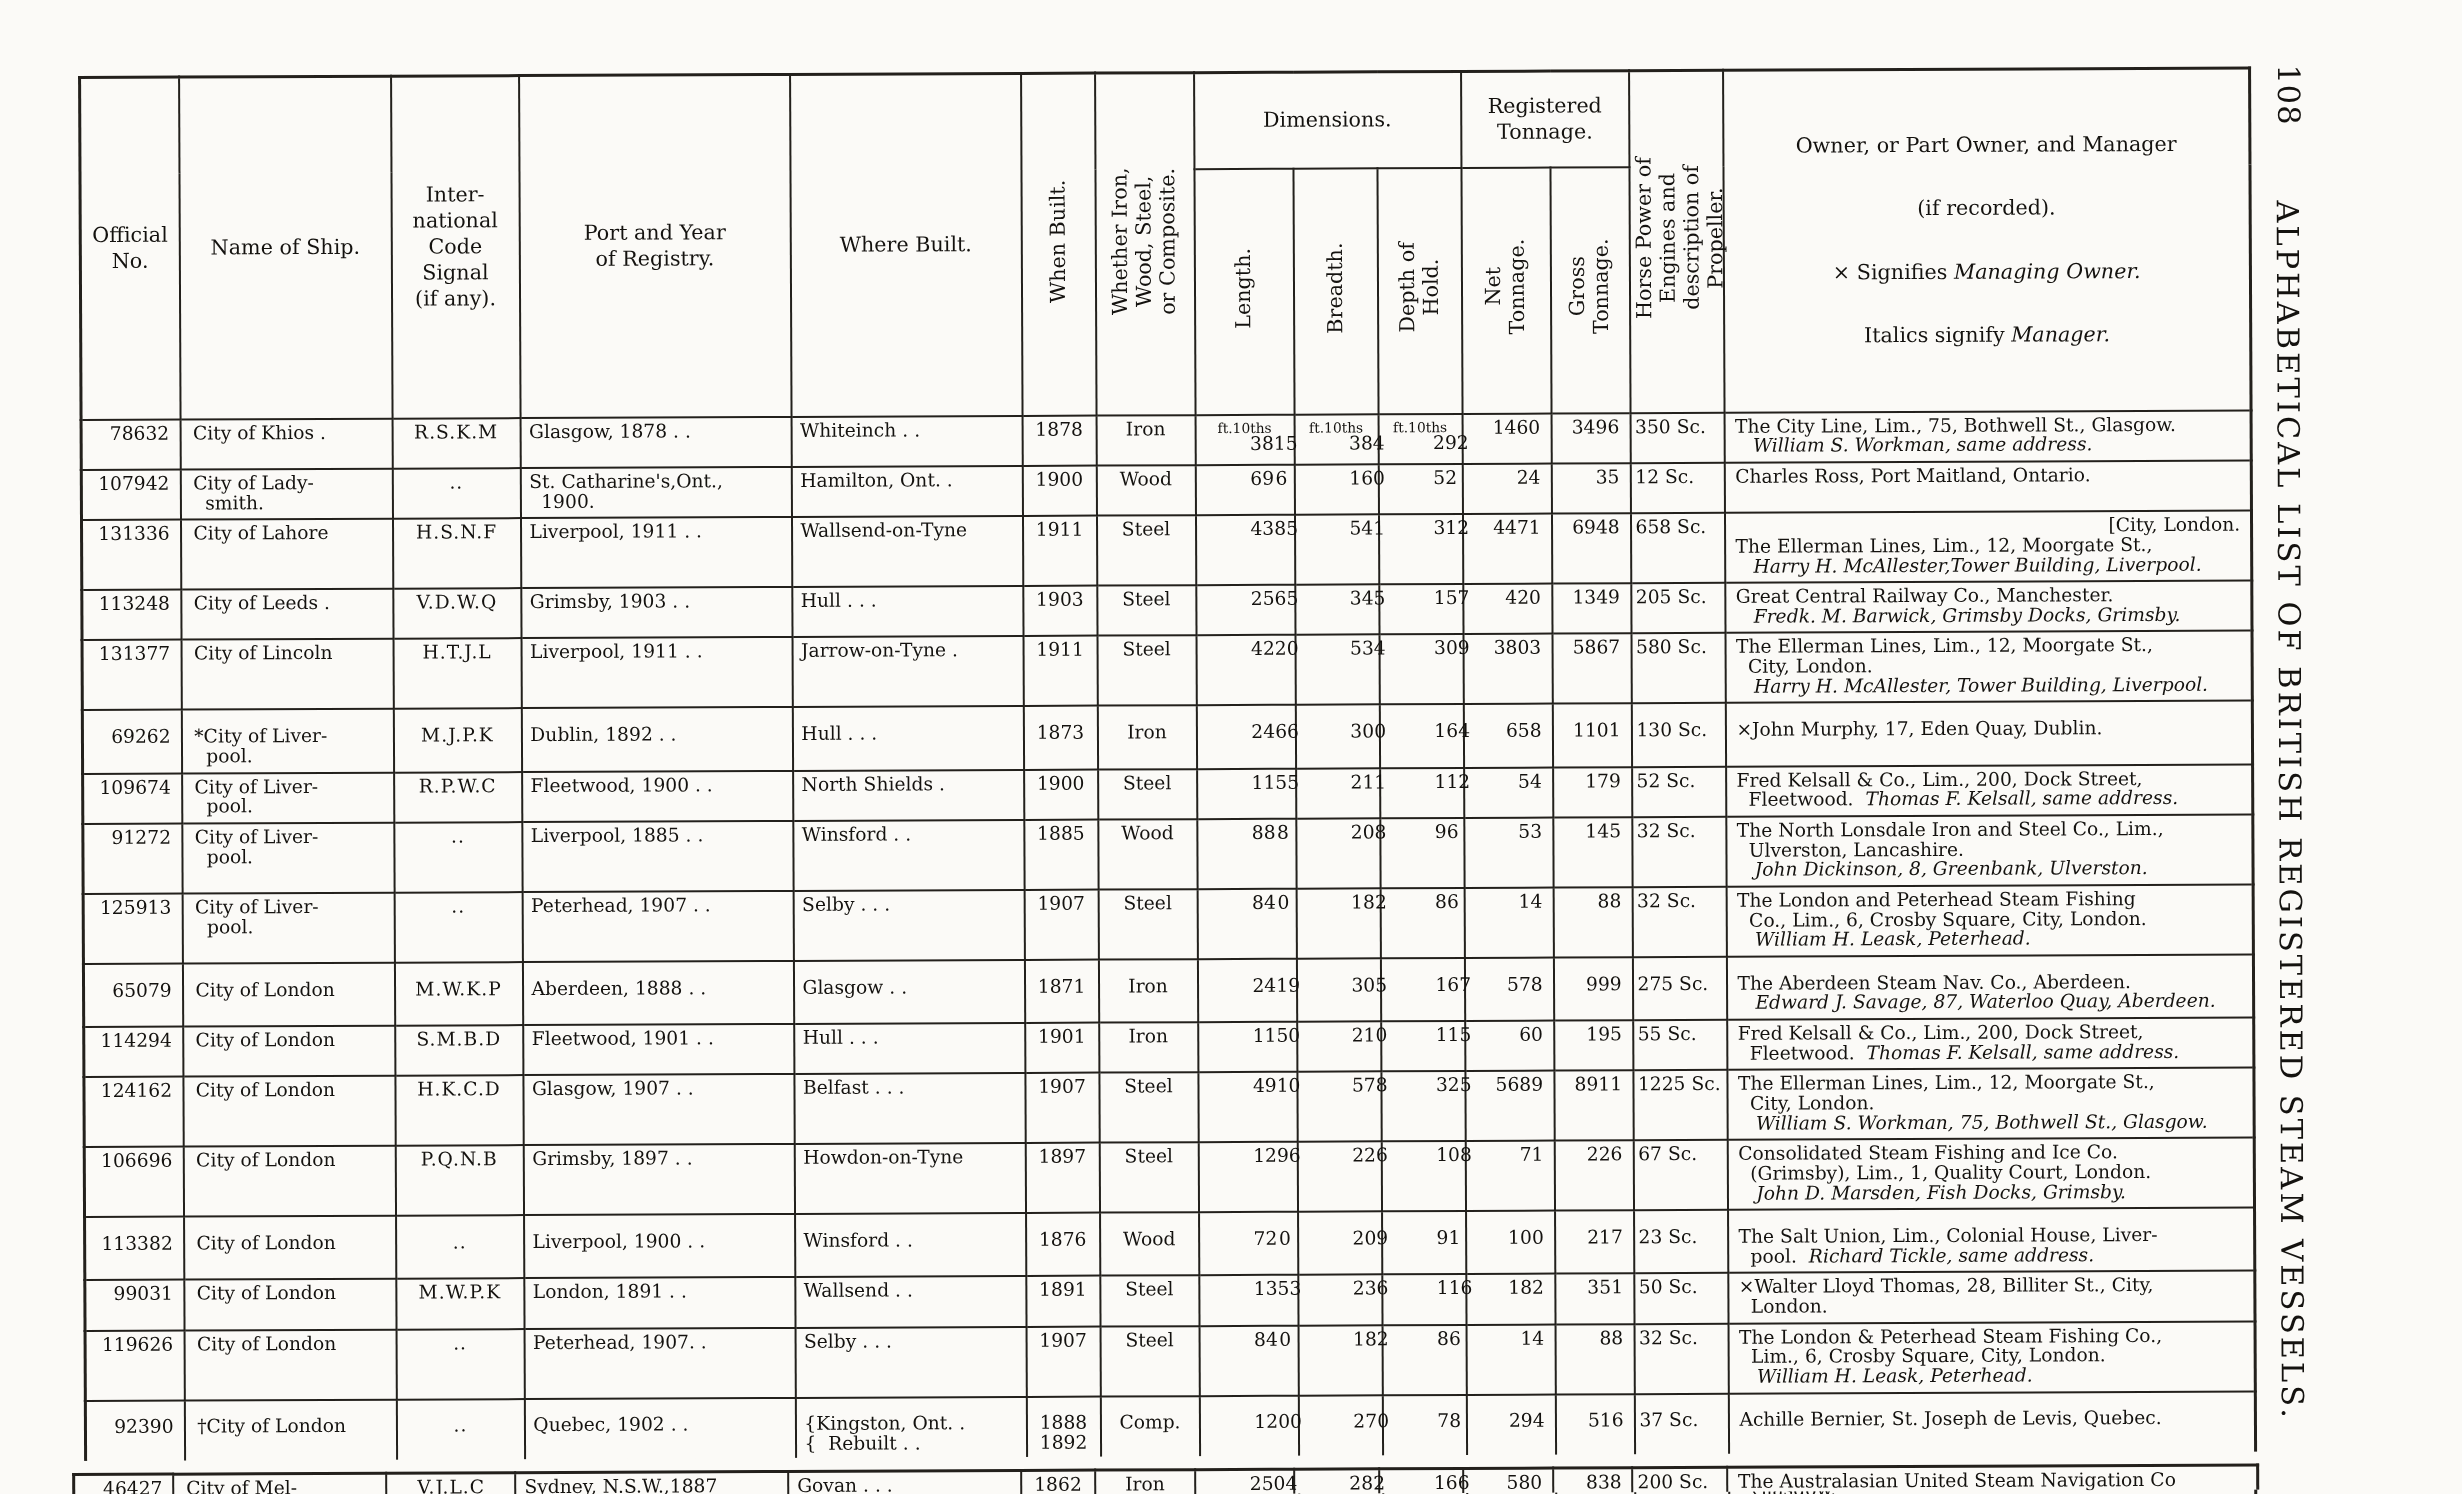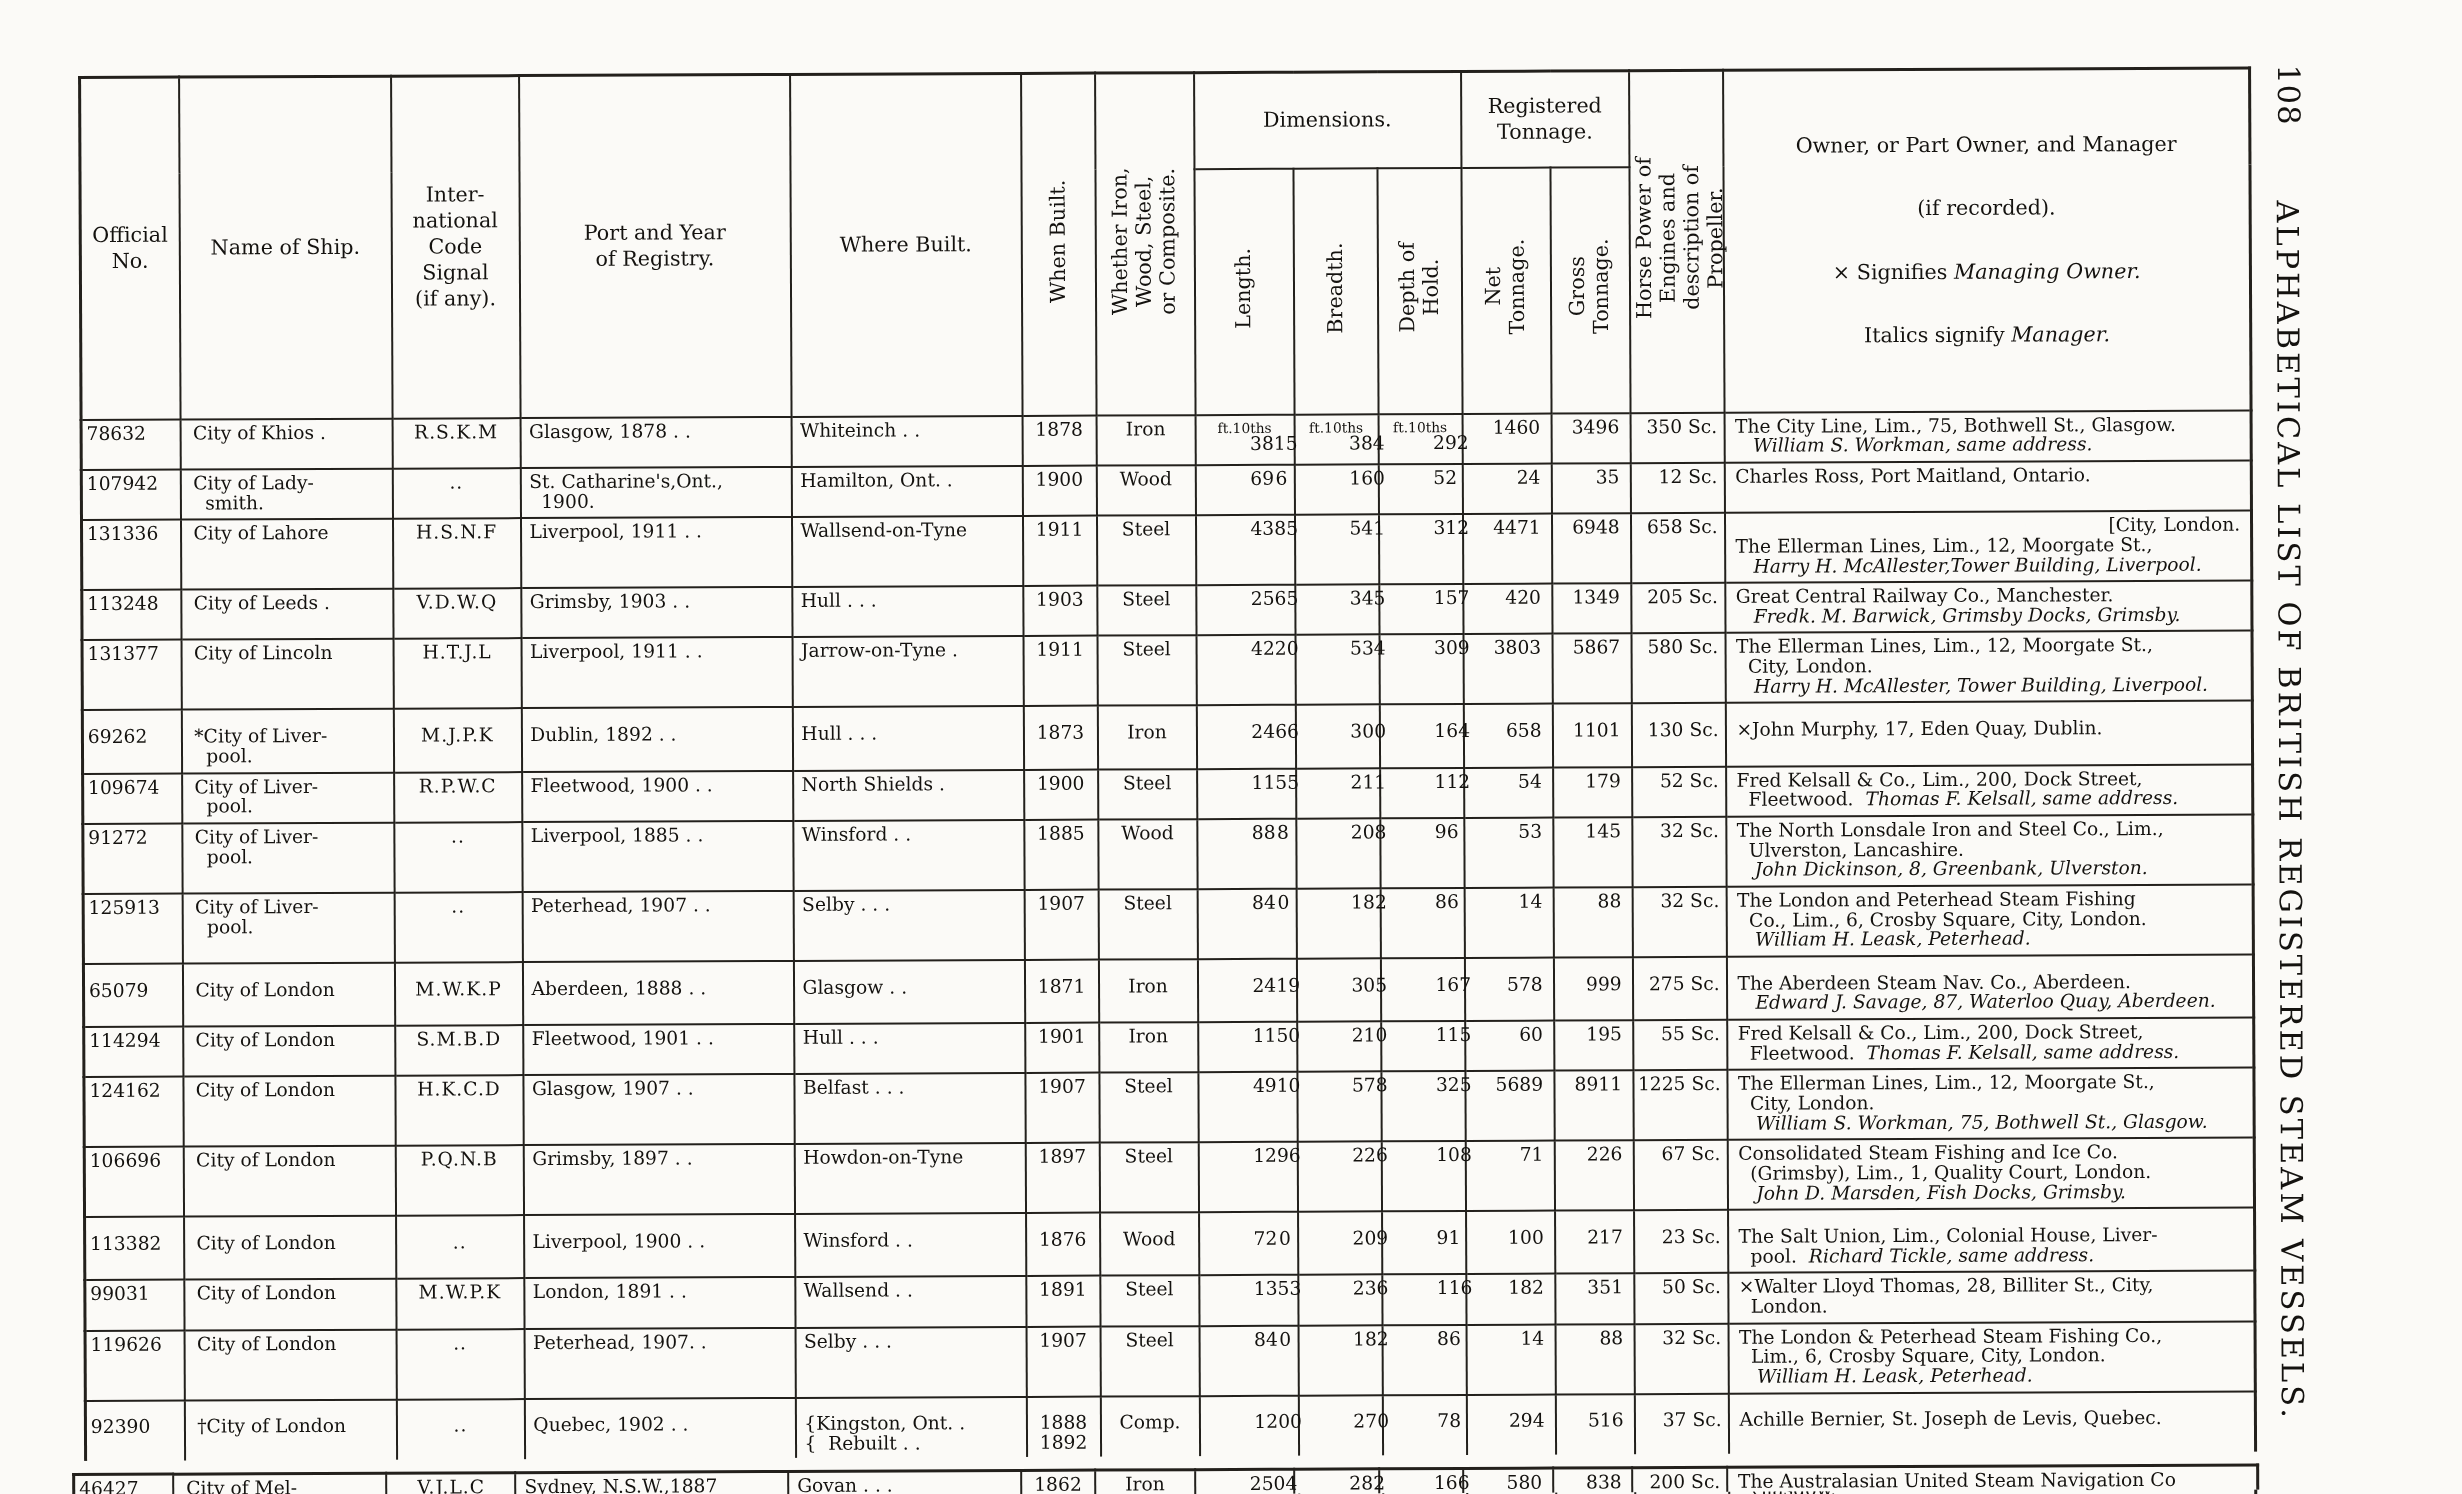--- a/index.html
+++ b/index.html
@@ -20,32 +20,32 @@
   col.c-dep{width:84px}col.c-net{width:89px}col.c-gross{width:79px}
   col.c-hp{width:94px}col.c-own{width:527px}
   th,td{border:2px solid #23201c;vertical-align:top;font-weight:normal;}
   thead th{vertical-align:middle;text-align:center;font-size:20.7px;line-height:1.25;white-space:pre-line;padding:3.9px 2px;}
   thead tr.sub th{height:148px;}
   .vert{writing-mode:vertical-rl;transform:rotate(180deg);margin:0 auto;white-space:pre-line;line-height:1.15;display:inline-block;}
   .grp{height:43px;}
   .owner-hdr div{margin:5.9px 0;}
   .it{font-style:italic;}
   tbody td{font-size:18.7px;line-height:19.7px;padding:3px 3.9px 5.9px;}
-  td.no{padding-right:9.9px;font-size:18.7px;}
+  td.no{text-align:right;padding-right:9.9px;font-size:18.7px;}
   td.name{white-space:pre-line;padding-left:11.8px;}
   td.code{text-align:center;letter-spacing:1px;}
   td.port,td.where{white-space:pre-line;padding-left:7.9px;}
   td.when{text-align:center;white-space:pre-line;}
   td.mat{text-align:center;}
   td.dim{padding:3px 5.9px 5.9px 5.9px;}
   .dimv{display:flex;justify-content:space-between;margin-left:48px;}
   .ftlbl{font-size:13.8px;text-align:center;height:14.8px;margin-bottom:1px;}
   .ftlbl:empty{display:none;}
   td.net,td.gross{text-align:right;padding-right:9.9px;}
-  td.hp{text-align:right;padding-right:5.9px;white-space:nowrap;}
+  td.hp{text-align:left;padding-right:5.9px;white-space:nowrap;}
   td.owner{padding-left:9.9px;}
   .oline{white-space:pre-wrap;}
   .oline.right{text-align:right;padding-right:5.9px;}
   tr.gap td{padding-top:15.8px;}
   
   .strip-cover{position:absolute;left:0;top:1456px;width:2463px;height:38px;background:#fbfaf7;overflow:hidden;}
   table.strip{
     position:absolute;left:69px;top:11.8px;width:2187px;
     border-collapse:collapse;table-layout:fixed;border:3px solid #23201c;
   }

